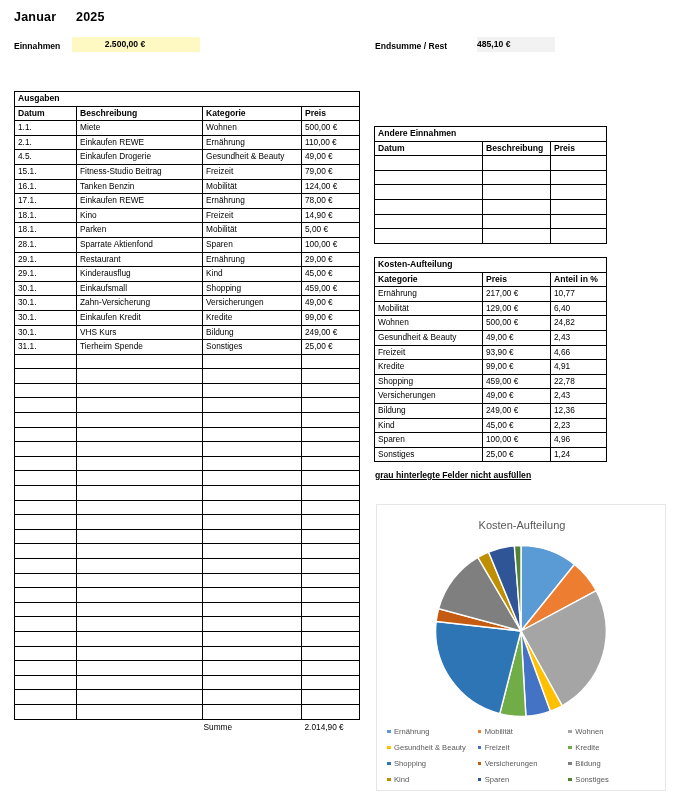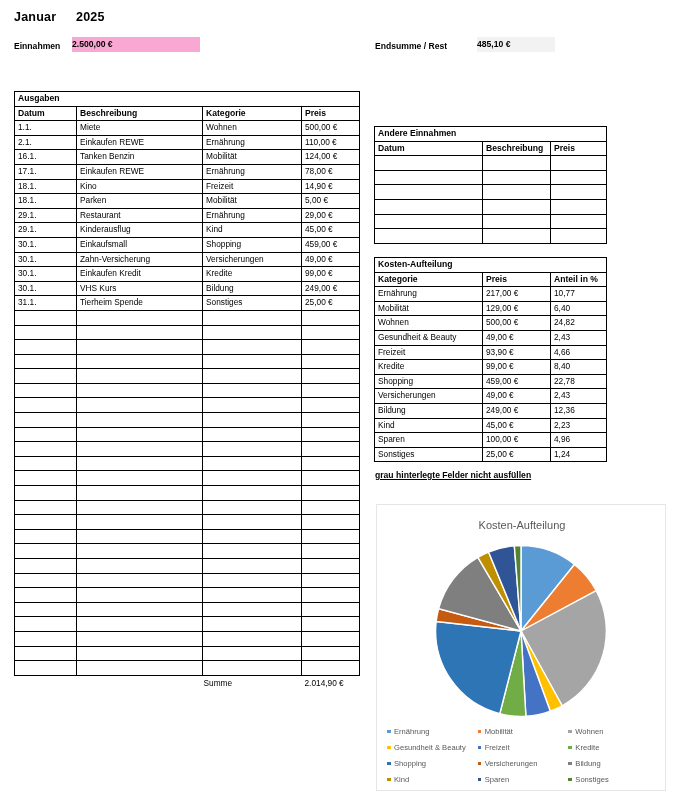--- a/index.html
+++ b/index.html
@@ -29,22 +29,22 @@
     font-size: 12.5px; font-weight: bold; letter-spacing: .2px;
   }
 
   #income-label {
     position: absolute; left: 14px; top: 41px;
     font-size: 8.6px; font-weight: bold;
   }
   #income-value {
     position: absolute; left: 72px; top: 37px;
     width: 128px; height: 15px; line-height: 15px;
-    background: #f9a8d4;
-    text-align: left; padding-right: 22px; box-sizing: border-box;
+    background: #fef9c3;
+    text-align: center; padding-right: 22px; box-sizing: border-box;
     font-size: 8.6px; font-weight: bold;
   }
 
   #endsum-label {
     position: absolute; left: 375px; top: 41px;
     font-size: 8.6px; font-weight: bold;
   }
   #endsum-value {
     position: absolute; left: 477px; top: 37px;
     width: 78px; height: 15px; line-height: 15px;
@@ -199,20 +199,32 @@
         <td>Wohnen</td>
         <td class="num">500,00 €</td>
       </tr>
       <tr>
         <td class="date">2.1.</td>
         <td>Einkaufen REWE</td>
         <td>Ernährung</td>
         <td class="num">110,00 €</td>
       </tr>
       <tr>
+        <td class="date">4.5.</td>
+        <td>Einkaufen Drogerie</td>
+        <td>Gesundheit &amp; Beauty</td>
+        <td class="num">49,00 €</td>
+      </tr>
+      <tr>
+        <td class="date">15.1.</td>
+        <td>Fitness-Studio Beitrag</td>
+        <td>Freizeit</td>
+        <td class="num">79,00 €</td>
+      </tr>
+      <tr>
         <td class="date">16.1.</td>
         <td>Tanken Benzin</td>
         <td>Mobilität</td>
         <td class="num">124,00 €</td>
       </tr>
       <tr>
         <td class="date">17.1.</td>
         <td>Einkaufen REWE</td>
         <td>Ernährung</td>
         <td class="num">78,00 €</td>
@@ -221,20 +233,26 @@
         <td class="date">18.1.</td>
         <td>Kino</td>
         <td>Freizeit</td>
         <td class="num">14,90 €</td>
       </tr>
       <tr>
         <td class="date">18.1.</td>
         <td>Parken</td>
         <td>Mobilität</td>
         <td class="num">5,00 €</td>
+      </tr>
+      <tr>
+        <td class="date">28.1.</td>
+        <td>Sparrate Aktienfond</td>
+        <td>Sparen</td>
+        <td class="num">100,00 €</td>
       </tr>
       <tr>
         <td class="date">29.1.</td>
         <td>Restaurant</td>
         <td>Ernährung</td>
         <td class="num">29,00 €</td>
       </tr>
       <tr>
         <td class="date">29.1.</td>
         <td>Kinderausflug</td>
@@ -514,21 +532,21 @@
         <td class="num">2,43</td>
       </tr>
       <tr>
         <td>Freizeit</td>
         <td class="num">93,90 €</td>
         <td class="num">4,66</td>
       </tr>
       <tr>
         <td>Kredite</td>
         <td class="num">99,00 €</td>
-        <td class="num">8,40</td>
+        <td class="num">4,91</td>
       </tr>
       <tr>
         <td>Shopping</td>
         <td class="num">459,00 €</td>
         <td class="num">22,78</td>
       </tr>
       <tr>
         <td>Versicherungen</td>
         <td class="num">49,00 €</td>
         <td class="num">2,43</td>

